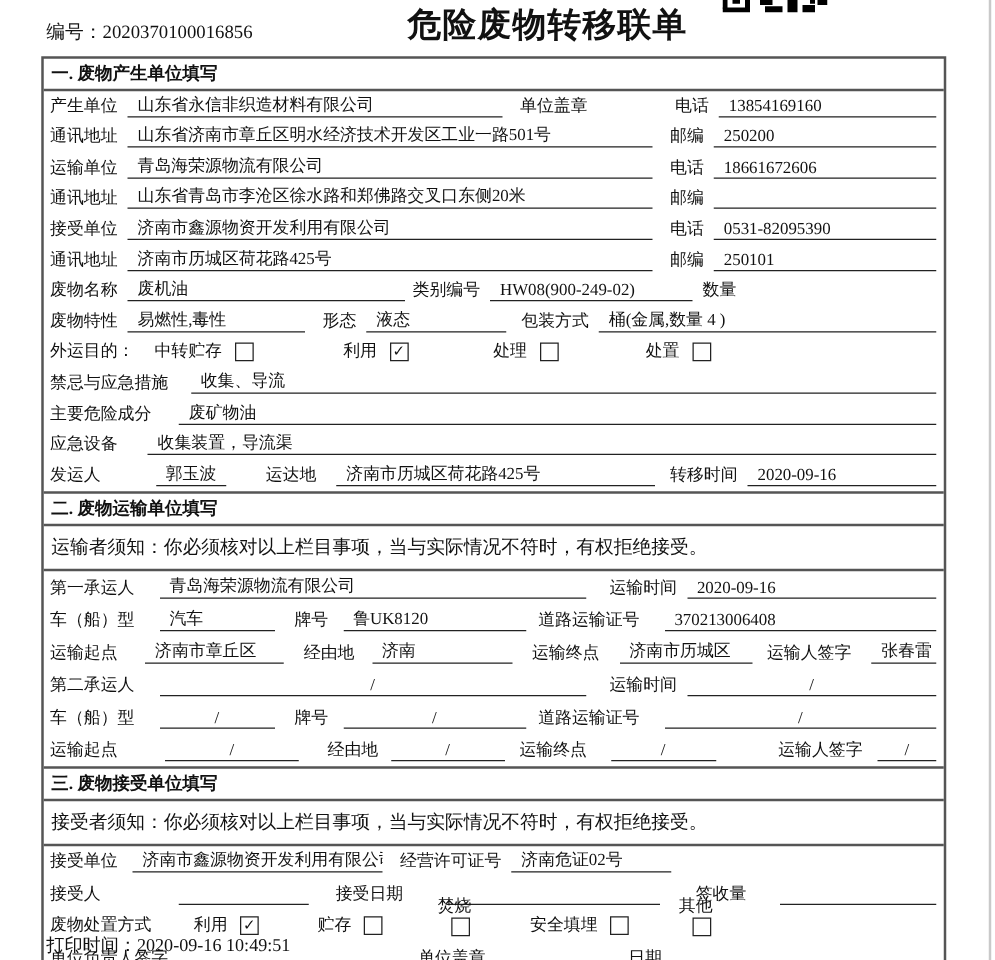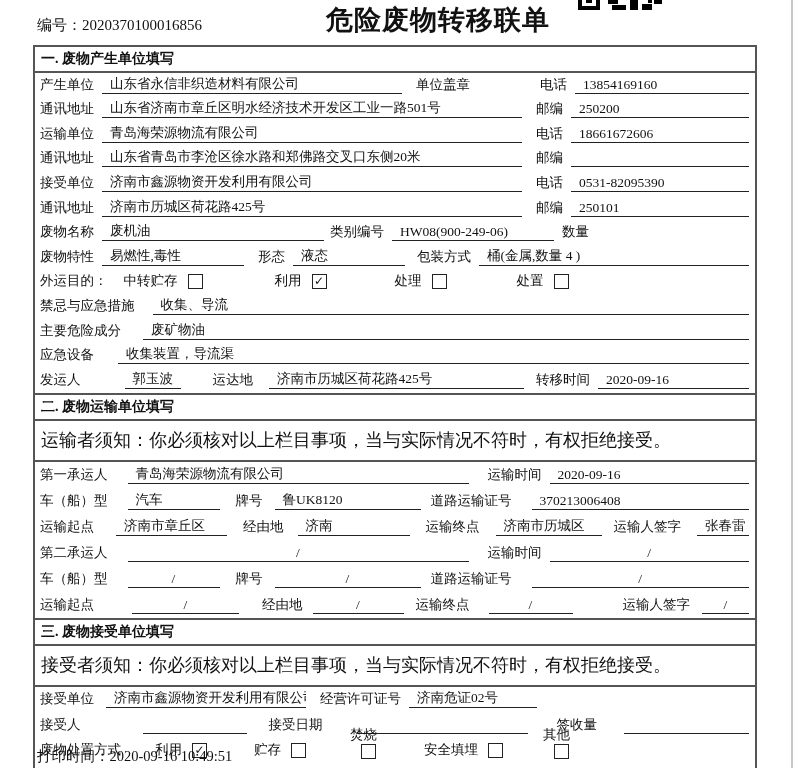--- a/index.html
+++ b/index.html
@@ -9,21 +9,21 @@
   }
   .edge-line{position:absolute;right:3px;top:0;width:2px;height:768px;background:#c9c9c9;}
   .serial{position:absolute;left:37px;top:16px;font-size:15px;white-space:nowrap;}
   .title{position:absolute;left:0;top:2px;width:876px;text-align:center;
          font-size:27px;font-weight:bold;letter-spacing:1px;}
   .qr{position:absolute;left:578px;top:0;}
   .formbox{position:absolute;left:33px;top:45px;width:724px;border:2px solid #555;
            background:#fff;box-sizing:border-box;}
   .sec-h{font-weight:bold;font-size:14px;padding:3px 6px 3px 6px;border-bottom:2px solid #555;}
   .sec-h.bt{border-top:2px solid #555;}
-  .notice{font-size:18px;padding:7px 6px 8px 6px;border-bottom:2px solid #555;white-space:nowrap;}
+  .notice{font-size:15px;padding:7px 6px 8px 6px;border-bottom:2px solid #555;white-space:nowrap;}
   .row{display:flex;align-items:flex-end;padding:0 4px 4px 5px;box-sizing:border-box;}
   .row.s1{height:24.6px;}
   .row.s2{height:26px;}
   .row.s3{height:25.5px;}
   .lb{white-space:nowrap;padding-right:8px;font-size:13.5px;flex:0 0 auto;}
   .vl{border-bottom:1px solid #222;font-size:13.5px;padding-left:8px;white-space:nowrap;
       box-sizing:border-box;flex:0 0 auto;min-height:17px;overflow:hidden;}
   .vl.gr{flex:1 1 auto;margin-right:2px;}
   .vl.ctr{text-align:center;padding-left:0;}
   .ck{display:flex;align-items:center;font-size:13.5px;white-space:nowrap;flex:0 0 auto;}
@@ -90,21 +90,21 @@
     <div class="row s1">
       <span class="lb">通讯地址</span>
       <span class="vl" style="width: 420px;">济南市历城区荷花路425号</span>
       <span class="lb" style="margin-left: 14px;">邮编</span>
       <span class="vl gr">250101</span>
     </div>
     <div class="row s1">
       <span class="lb">废物名称</span>
       <span class="vl" style="width: 222px;">废机油</span>
       <span class="lb" style="margin-left: 6px;">类别编号</span>
-      <span class="vl" style="width: 162px;">HW08(900-249-06)</span>
+      <span class="vl" style="width: 162px;">HW08(900-249-02)</span>
       <span class="lb" style="margin-left: 8px;">数量</span>
     </div>
     <div class="row s1">
       <span class="lb">废物特性</span>
       <span class="vl" style="width: 142px;">易燃性,毒性</span>
       <span class="lb" style="margin-left: 14px;">形态</span>
       <span class="vl" style="width: 112px;">液态</span>
       <span class="lb" style="margin-left: 12px;">包装方式</span>
       <span class="vl gr">桶(金属,数量 4 )</span>
     </div>

